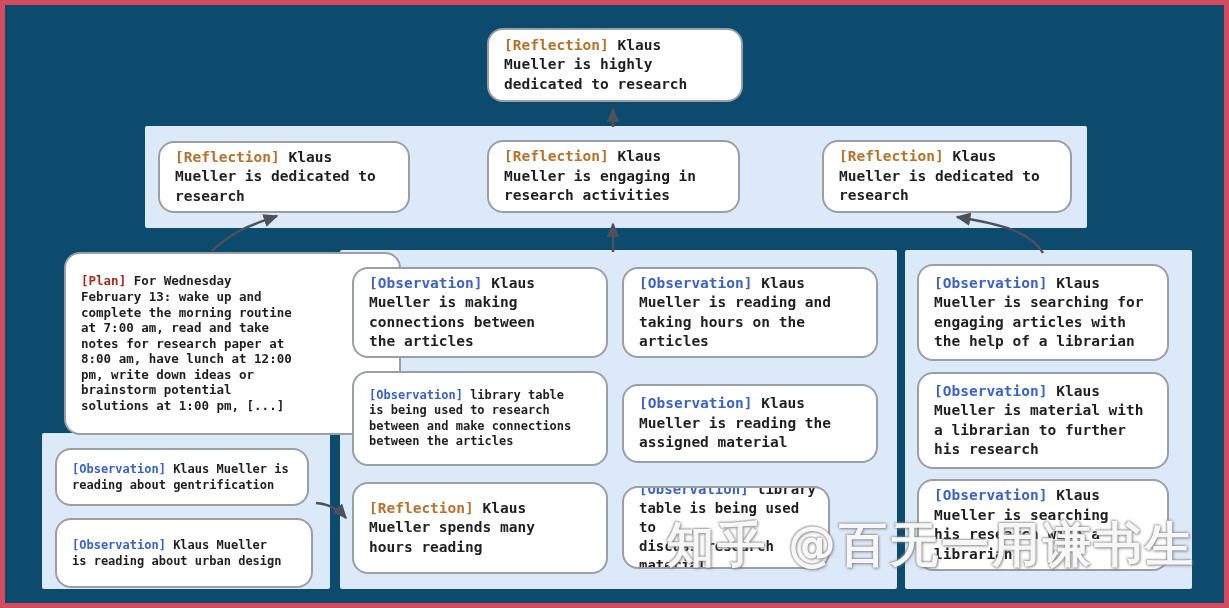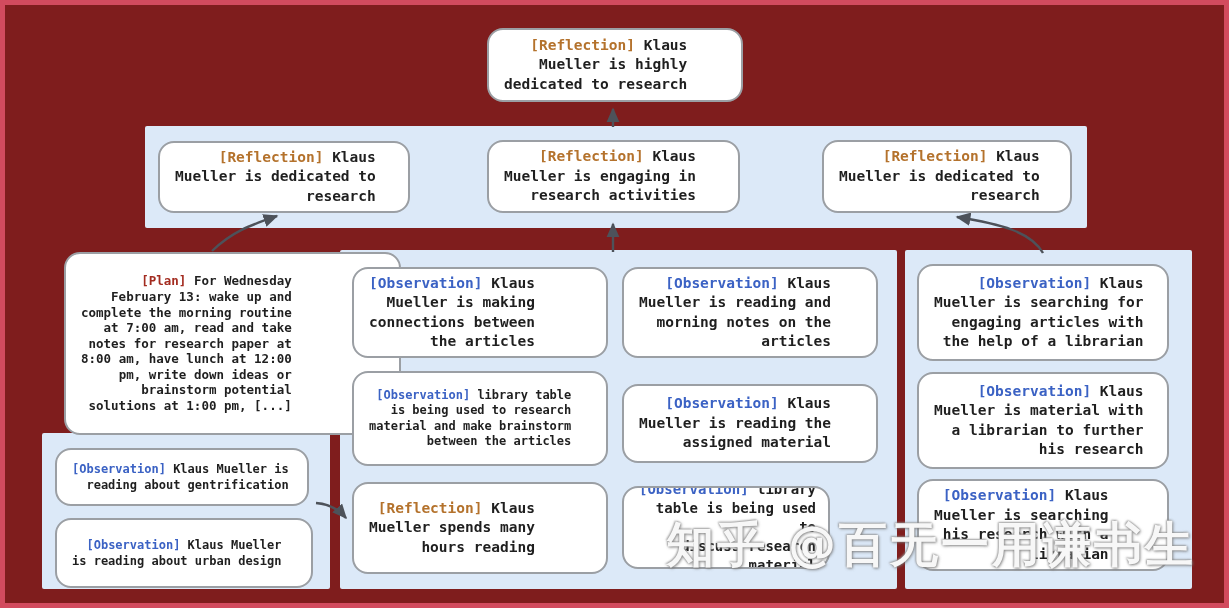--- a/index.html
+++ b/index.html
@@ -1,26 +1,25 @@
 <!DOCTYPE html>
 <html><head>
 <meta charset="utf-8">
 <style>
   html,body{margin:0;padding:0;background:#ffffff;}
   #frame{
     position:relative;
     width:1229px;height:608px;
     box-sizing:border-box;
     border:5px solid #d24b5e;
-    background:#7f1d1d;
+    background:#0c4a6e;
     overflow:hidden;
     font-family:"DejaVu Sans Mono","Liberation Mono",monospace;
     font-weight:bold;
     color:#1f1f1f;
-    text-align:right;
   }
   .band{
     position:absolute;
     background:#dce9f8;
     border-radius:2px;
   }
   .card{
     position:absolute;
     box-sizing:border-box;
     background:#ffffff;
@@ -126,33 +125,33 @@
 
   <div class="card" style="left:347px;top:262px;width:256px;height:91px">
     <div class="txt"><span class="lbl obs">[Observation]</span><span>Klaus
 Mueller is making
 connections between
 the articles</span></div>
   </div>
   <div class="card" style="left:347px;top:366px;width:256px;height:95px">
     <div class="txt small-size"><span class="lbl obs">[Observation]</span><span>library table
 is being used to research
-material and make brainstorm
+between and make connections
 between the articles</span></div>
   </div>
   <div class="card" style="left:347px;top:477px;width:256px;height:92px">
     <div class="txt"><span class="lbl refl">[Reflection]</span><span>Klaus
 Mueller spends many
 hours reading</span></div>
   </div>
 
   <div class="card" style="left:617px;top:262px;width:256px;height:91px">
     <div class="txt"><span class="lbl obs">[Observation]</span><span>Klaus
 Mueller is reading and
-morning notes on the
+taking hours on the
 articles</span></div>
   </div>
   <div class="card" style="left:617px;top:379px;width:256px;height:79px">
     <div class="txt"><span class="lbl obs">[Observation]</span><span>Klaus
 Mueller is reading the
 assigned material</span></div>
   </div>
   <div class="card" style="left:617px;top:481px;width:208px;height:83px">
     <div class="txt b3-size"><span class="lbl obs">[Observation]</span><span>library
 table is being used to

